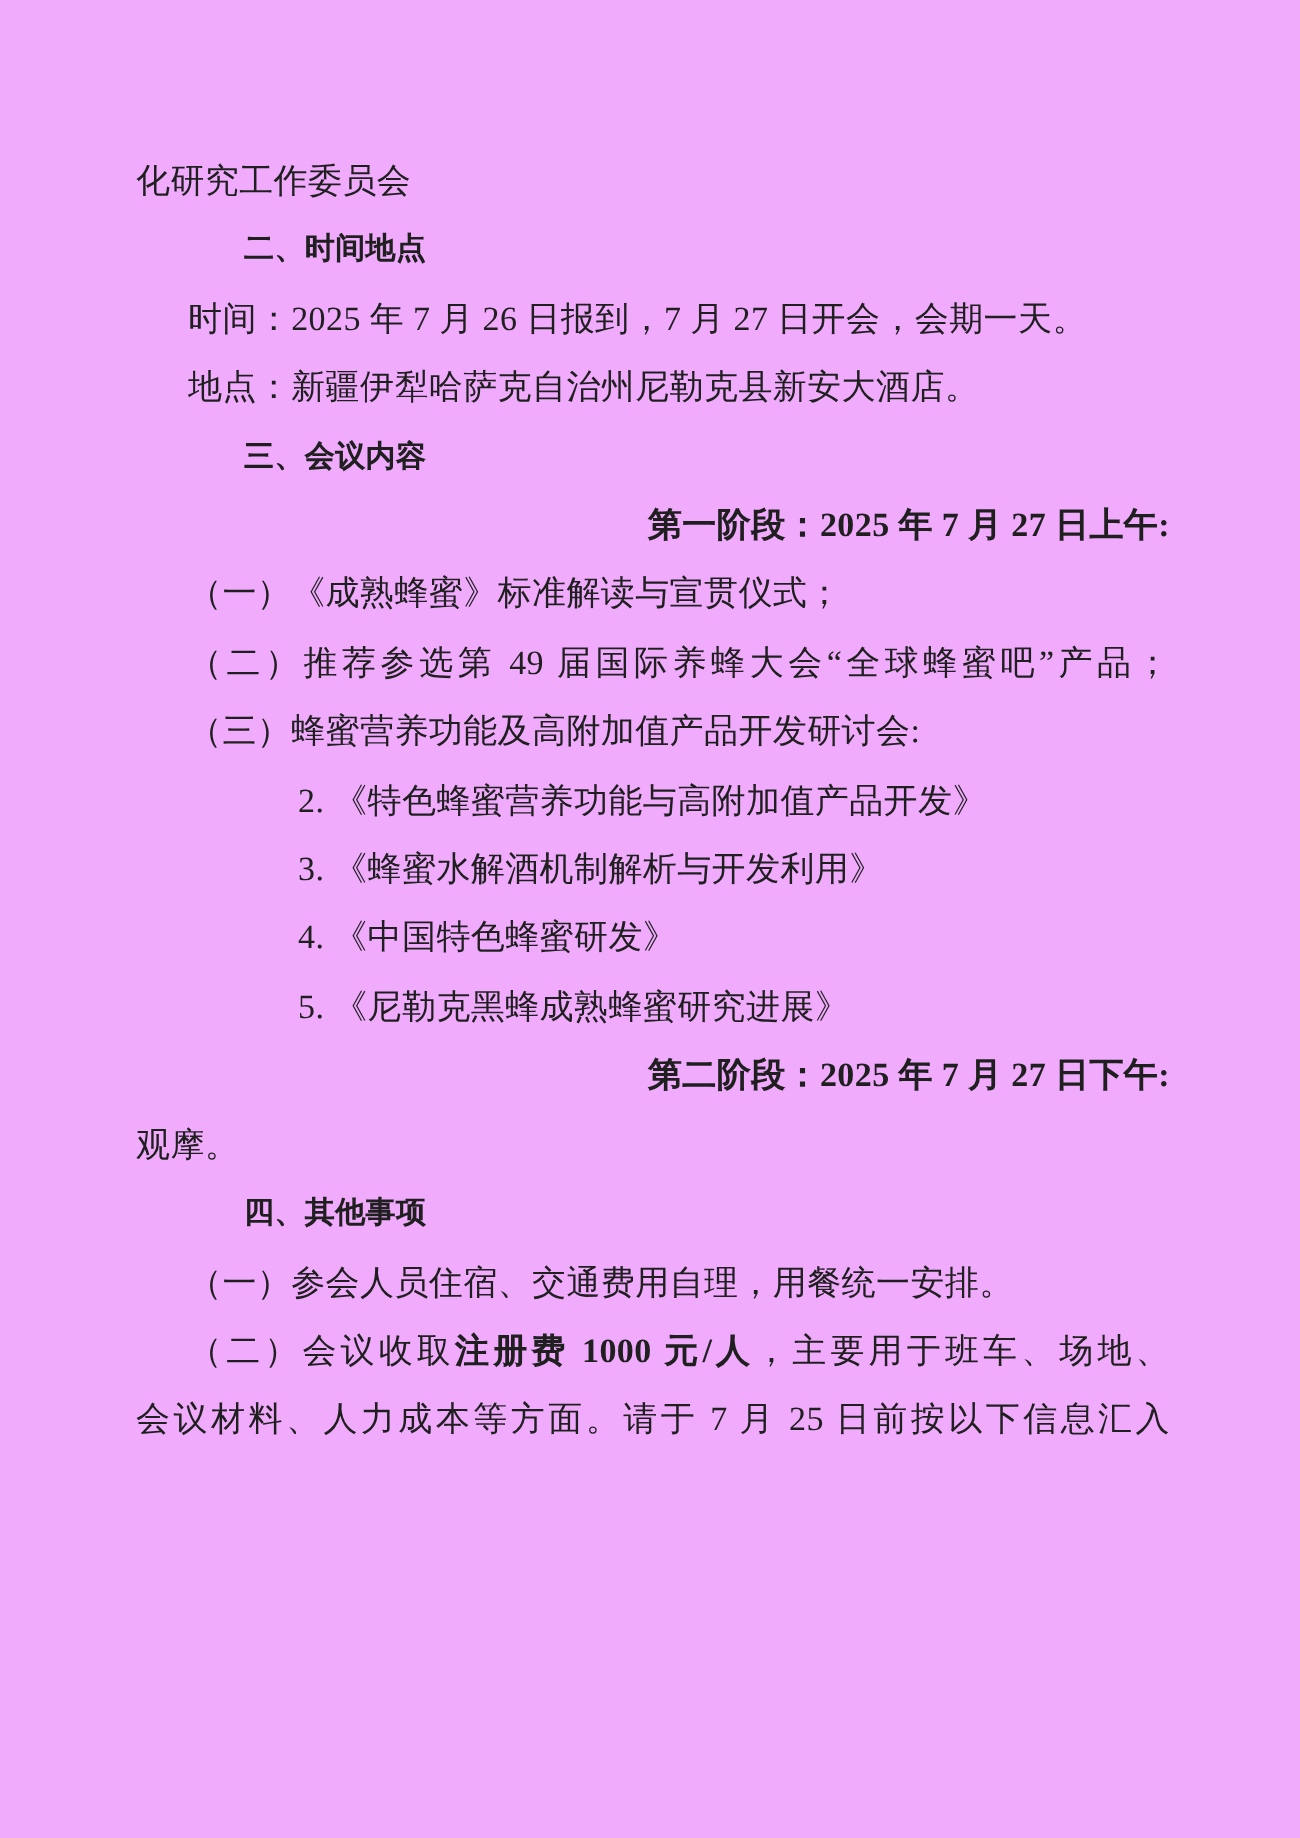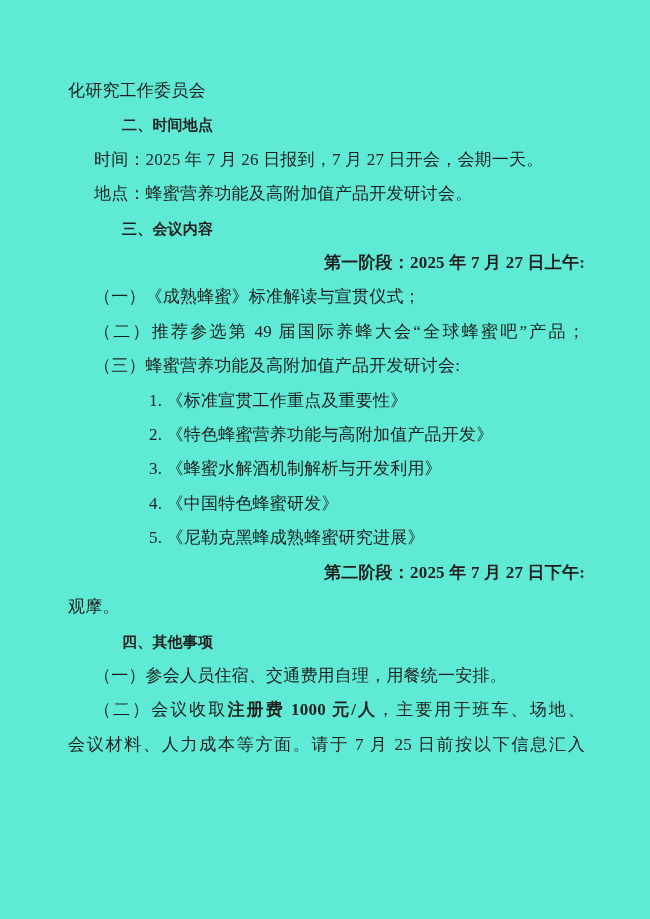--- a/index.html
+++ b/index.html
@@ -13,21 +13,21 @@
     height: 919px;
     overflow: hidden;
     font-family: "Liberation Serif", "DejaVu Serif", serif;
     color: #1f1f1f;
   }
   .page {
     box-sizing: border-box;
     width: 650px;
     height: 919px;
     padding: 74px 0 16px 68px;
-    background: #5eead4;
+    background: #f0abfc;
   }
   .textcol {
     width: 517px; 
   }
   .ln {
     line-height: 34.4px;
     font-size: 17px;
     letter-spacing: 0.2px;
     white-space: pre-wrap;
     margin: 0;
@@ -53,33 +53,32 @@
 
 <div class="page">
   <div class="textcol">
 
     <p class="ln"><span>化研究工作委员会</span></p>
 
     <p class="ln ind-head hei-bold"><span>二、时间地点</span></p>
 
     <p class="ln ind-para"><span>时间：2025 年 7 月 26 日报到，7 月 27 日开会，会期一天。</span></p>
 
-    <p class="ln ind-para"><span>地点：蜂蜜营养功能及高附加值产品开发研讨会。</span></p>
+    <p class="ln ind-para"><span>地点：新疆伊犁哈萨克自治州尼勒克县新安大酒店。</span></p>
 
     <p class="ln ind-head hei-bold"><span>三、会议内容</span></p>
 
     <p class="ln ind-para serif-bold"><span>第一阶段：2025 年 7 月 27 日上午:</span></p>
 
     <p class="ln ind-para"><span>（一）《成熟蜂蜜》标准解读与宣贯仪式；</span></p>
 
     <p class="ln ind-para just"><span>（二）推荐参选第 49 届国际养蜂大会“全球蜂蜜吧”产品；</span></p>
 
     <p class="ln ind-para"><span>（三）蜂蜜营养功能及高附加值产品开发研讨会:</span></p>
 
-    <p class="ln ind-list"><span>1. 《标准宣贯工作重点及重要性》</span></p>
 
     <p class="ln ind-list"><span>2. 《特色蜂蜜营养功能与高附加值产品开发》</span></p>
 
     <p class="ln ind-list"><span>3. 《蜂蜜水解酒机制解析与开发利用》</span></p>
 
     <p class="ln ind-list"><span>4. 《中国特色蜂蜜研发》</span></p>
 
     <p class="ln ind-list"><span>5. 《尼勒克黑蜂成熟蜂蜜研究进展》</span></p>
 
     <p class="ln ind-para serif-bold"><span>第二阶段：2025 年 7 月 27 日下午:</span></p>

